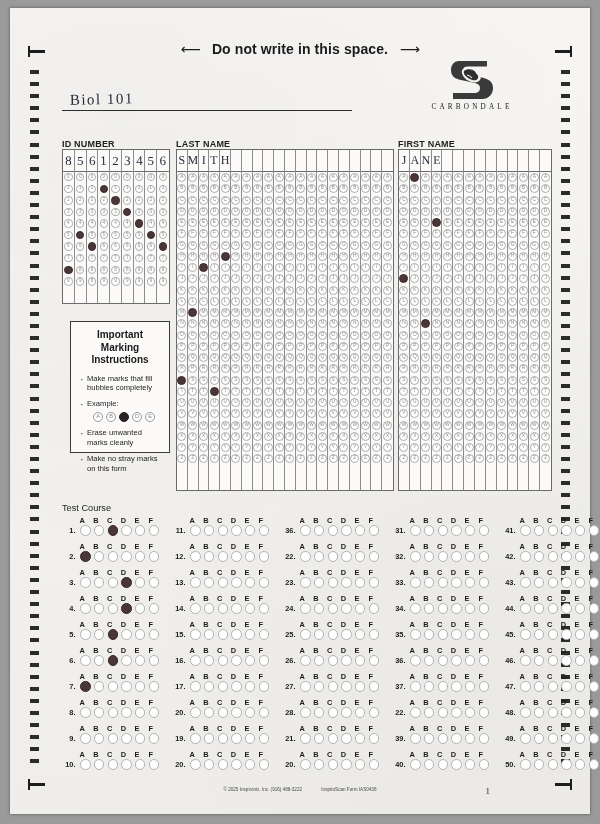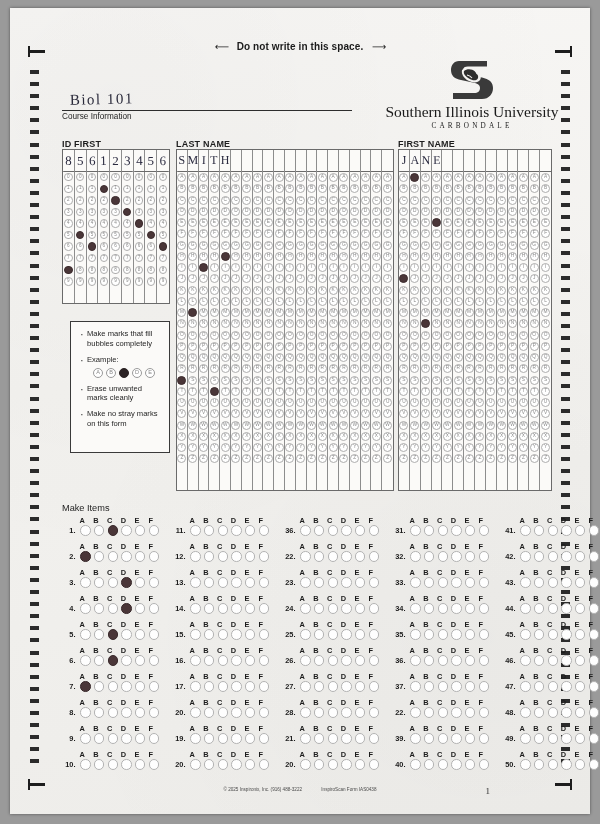--- a/index.html
+++ b/index.html
@@ -30,21 +30,21 @@
   .tick { width:9px; height:4px; background:#2b2b2b; margin-bottom:8.1px; }
   .regmark { position:absolute; width:17px; height:11px; }
   .regmark::before{ content:""; position:absolute; left:0; top:0; width:2.2px; height:11px; background:#1d1d1d;}
   .regmark::after { content:""; position:absolute; left:0; top:4.4px; width:17px; height:2.2px; background:#1d1d1d;}
   .regmark.flip::before{ left:auto; right:0; }
   .regmark.flip::after { left:auto; right:0; }
 
   
   .donotwrite{
     position:absolute; left:0; right:0; top:33px;
-    text-align:center; font-size:10px; font-weight:bold; color:#1b1b1b;
+    text-align:center; font-size:14px; font-weight:bold; color:#1b1b1b;
     letter-spacing:.1px;
   }
   .donotwrite .arw{ font-weight:normal; letter-spacing:-1px; }
 
   .course-wrap{ position:absolute; left:52px; top:84px; width:300px; }
   .course-hand{
     font-family:"Liberation Serif", serif;
     font-size:15px; color:#2a2a3a; height:18px;
     transform:rotate(-1.4deg); transform-origin:left bottom;
     letter-spacing:1.5px; padding-left:8px;
@@ -244,36 +244,34 @@
 
   <div class="donotwrite">
     <span class="arw">⟵</span>
     &nbsp;&nbsp;<span>Do not write in this space.</span>&nbsp;&nbsp;
     <span class="arw">⟶</span>
   </div>
 
   <div class="course-wrap">
     <div class="course-hand">Biol  101</div>
     <div class="course-rule"></div>
-    <div class="course-lbl">Course Information</div>
   </div>
 
   <div class="logo-wrap">
     <svg class="logo-s" width="46" height="44" viewBox="0 0 46 44">
       <path d="M38 3 H10 C5 3 2 7 2 12 C2 18 6 21 12 22 L26 25 C30 26 31 28 31 30 C31 33 29 35 25 35 H4 V41 H33 C40 41 44 36 44 30 C44 24 40 21 33 19.5 L19 16.5 C15 15.7 14 14 14 12 C14 9.6 16 8.5 19 8.5 H38 Z" fill="#3a3a3a"></path>
       <path d="M13 12 C17 9 23 9 27 12 C31 15 33 19 31 22 C29 25 24 25 20 23 C16 21 12 17 13 12 Z" fill="#f4f3f1"></path>
       <path d="M15 13 C18 10.5 23 10.8 26 13.5 C29 16 30 19 28.5 21 C27 23 23 22.5 20 20.5 C17 18.6 14 16 15 13 Z" fill="#2e2e2e"></path>
       <path d="M26 13 C29 13 32 15 33 17 C31 17.5 29 17 27.5 16 Z" fill="#f4f3f1"></path>
       <path d="M18 17 C20 17.4 22 18.6 23 20" stroke="#f4f3f1" stroke-width="1.1" fill="none"></path>
     </svg>
-    <div class="univ">Southern Illinois University</div>
     <div class="carb">CARBONDALE</div>
   </div>
 
-  <div class="blk-label" style="left:52px; top:131px;">ID FIRST</div>
+  <div class="blk-label" style="left:52px; top:131px;">ID NUMBER</div>
   <div class="grid" id="grid-id" style="left:52px; top:141px; width:108px; height:155px;">
       <div class="gcols">
         <div class="gcol" style="width: 12px;">
           <div class="hand-cell" style="height: 22px; font-size: 13px; transform: rotate(-1.1deg);">8</div>
           <div class="bubbles">
             <div class="bub" style="width: 8.4px; height: 8.4px; margin-bottom: 3.2px; font-size: 4.6px;">0</div>
             <div class="bub" style="width: 8.4px; height: 8.4px; margin-bottom: 3.2px; font-size: 4.6px;">1</div>
             <div class="bub" style="width: 8.4px; height: 8.4px; margin-bottom: 3.2px; font-size: 4.6px;">2</div>
             <div class="bub" style="width: 8.4px; height: 8.4px; margin-bottom: 3.2px; font-size: 4.6px;">3</div>
             <div class="bub" style="width: 8.4px; height: 8.4px; margin-bottom: 3.2px; font-size: 4.6px;">4</div>
@@ -1467,38 +1465,42 @@
             <div class="bub" style="width: 9px; height: 9px; margin-bottom: 2.25px; font-size: 4.8px;">W</div>
             <div class="bub" style="width: 9px; height: 9px; margin-bottom: 2.25px; font-size: 4.8px;">X</div>
             <div class="bub" style="width: 9px; height: 9px; margin-bottom: 2.25px; font-size: 4.8px;">Y</div>
             <div class="bub" style="width: 9px; height: 9px; margin-bottom: 2.25px; font-size: 4.8px;">Z</div>
           </div>
         </div>
       </div>
     </div>
 
   <div class="instr" style="left:60px; top:313px; width:100px; height:132px;">
+    <h4>
+      <span>Important Marking</span><br>
+      <span>Instructions</span>
+    </h4>
     <ul>
       <li>Make marks that fill bubbles completely</li>
       <li>
         <span>Example:</span>
         <span class="ex-row" id="ex-row">
             <span class="ex-b">A</span>
             <span class="ex-b">B</span>
             <span class="ex-b on">C</span>
             <span class="ex-b">D</span>
             <span class="ex-b">E</span>
           </span>
       </li>
       <li>Erase unwanted marks cleanly</li>
       <li>Make no stray marks on this form</li>
     </ul>
   </div>
 
-  <div class="ti-label" style="left:52px; top:495px;">Make Items</div>
+  <div class="ti-label" style="left:52px; top:495px;">Test Course</div>
   <div class="ti-col" id="ti0" style="left:54px;  top:508px;">
       <div class="ti-item">
         <div class="ti-hdr">
           <span>A</span>
           <span>B</span>
           <span>C</span>
           <span>D</span>
           <span>E</span>
           <span>F</span>
         </div>

